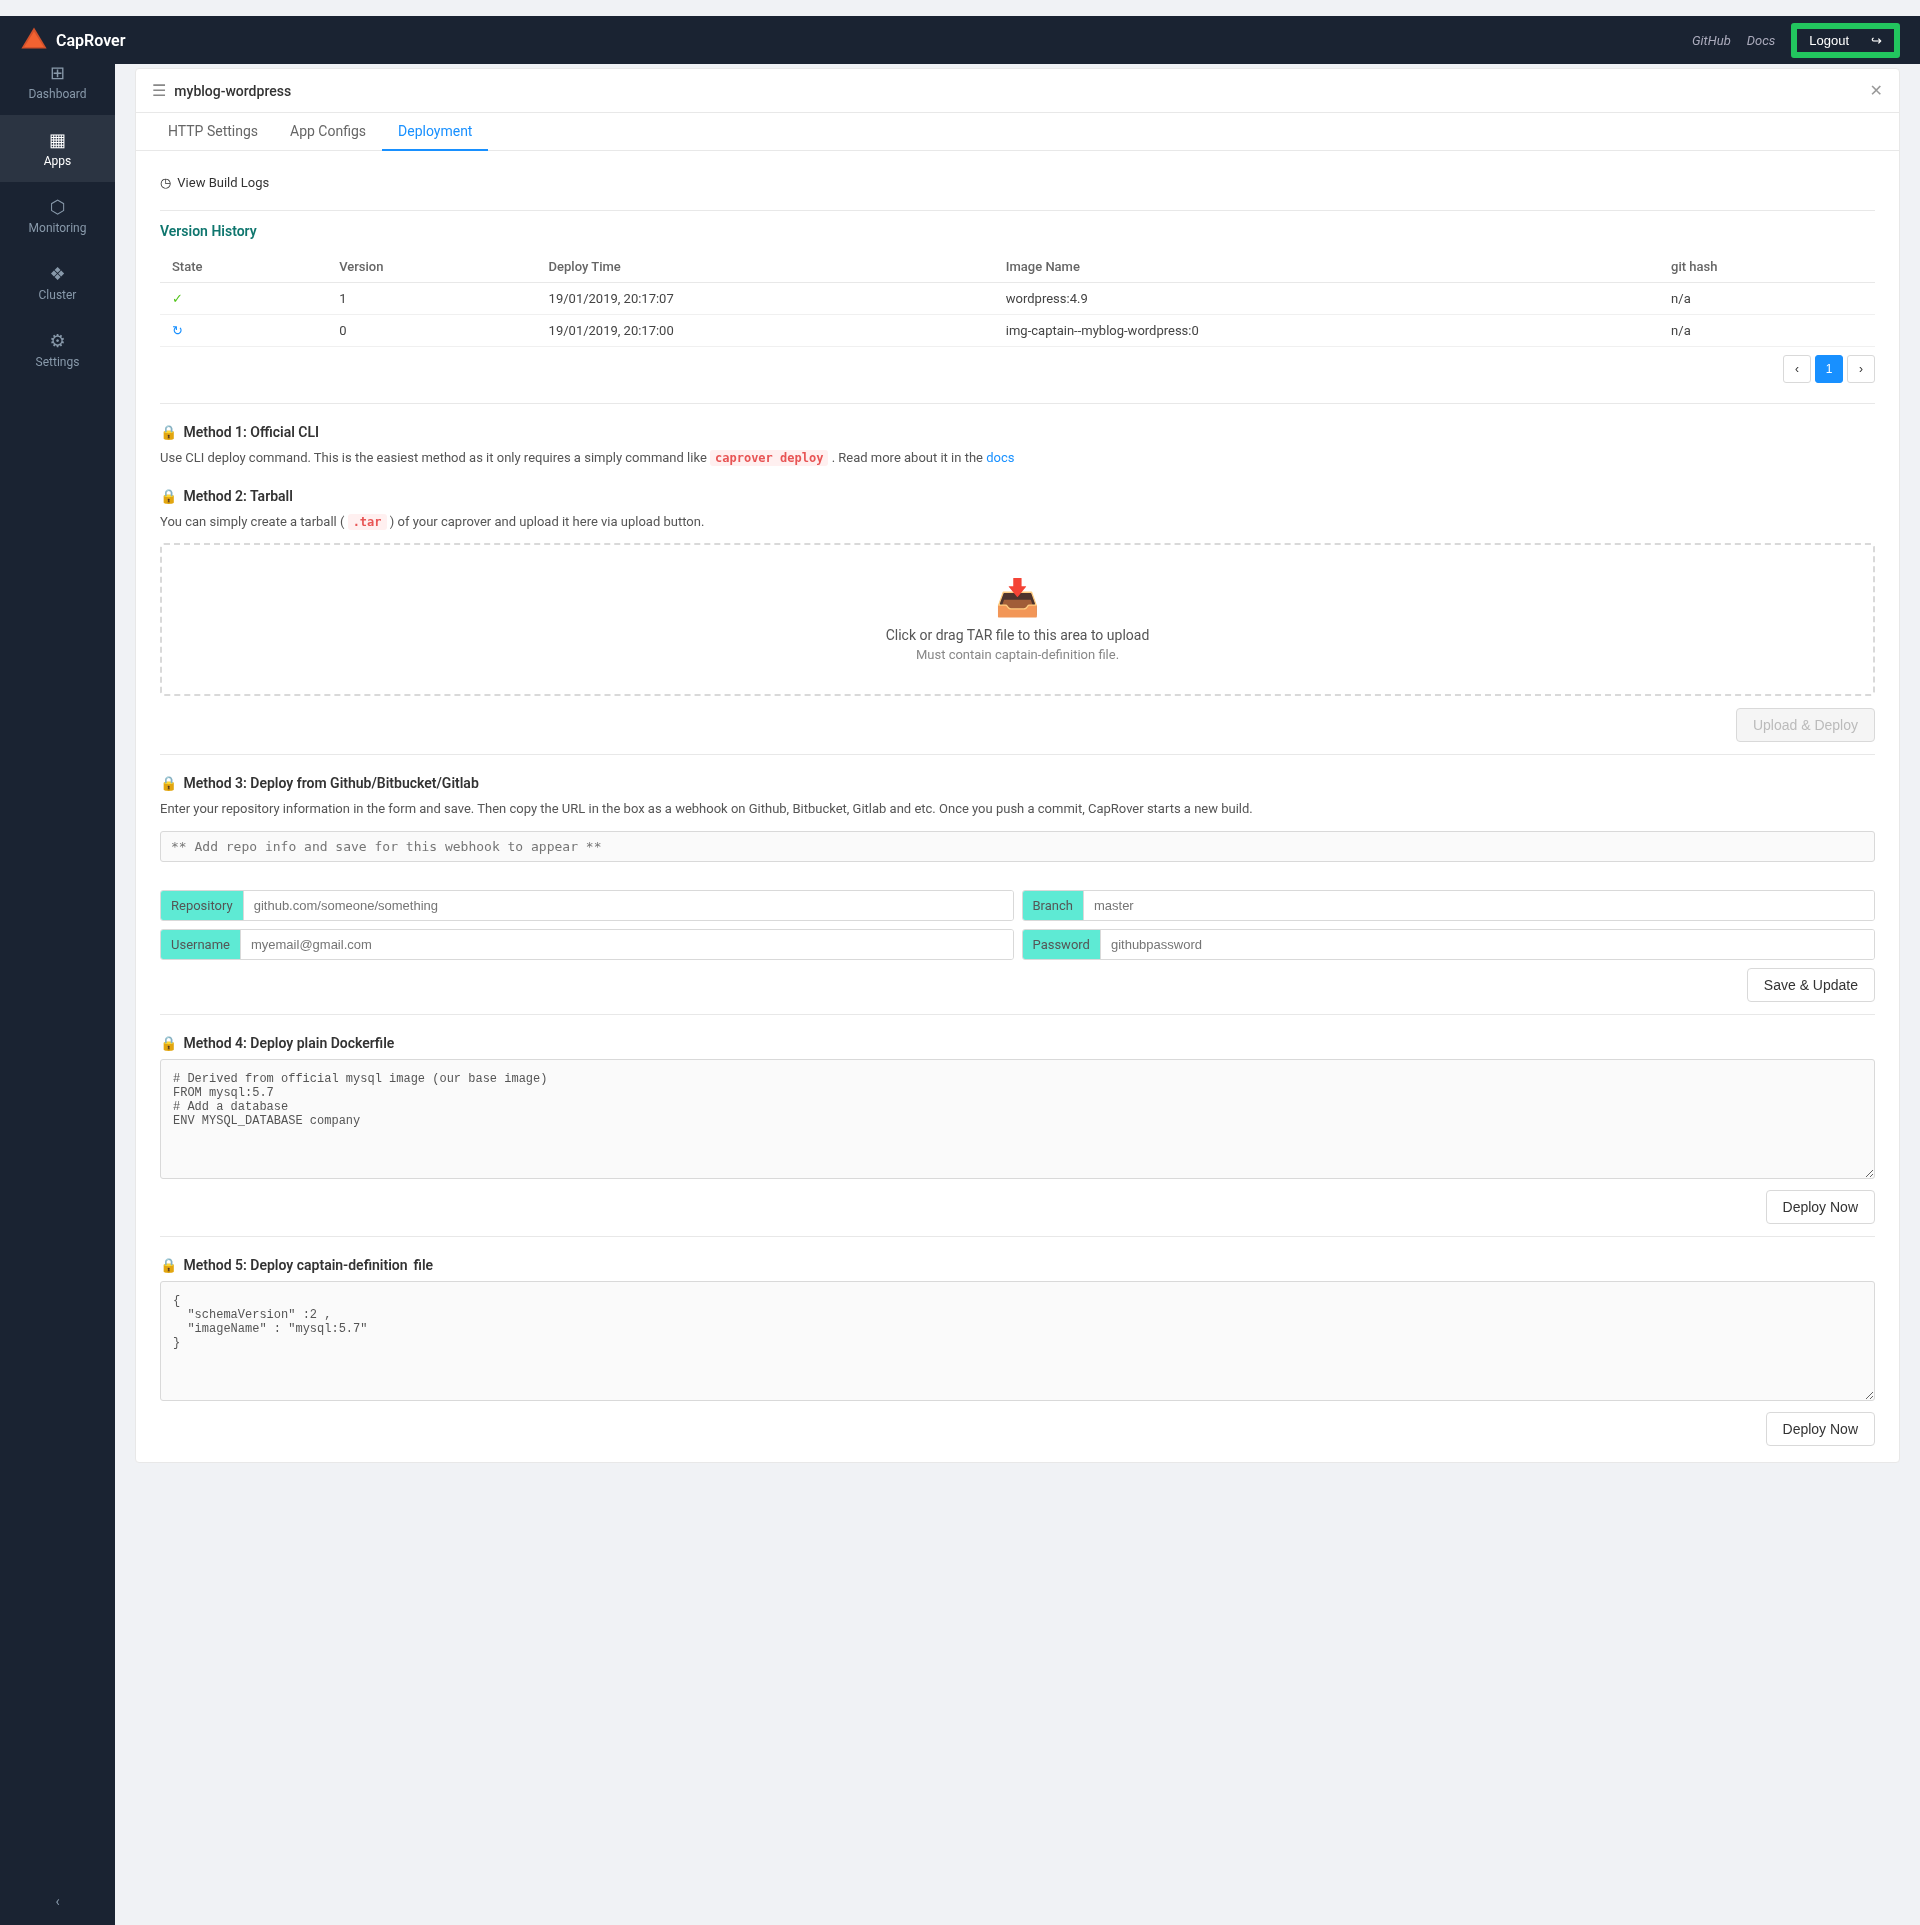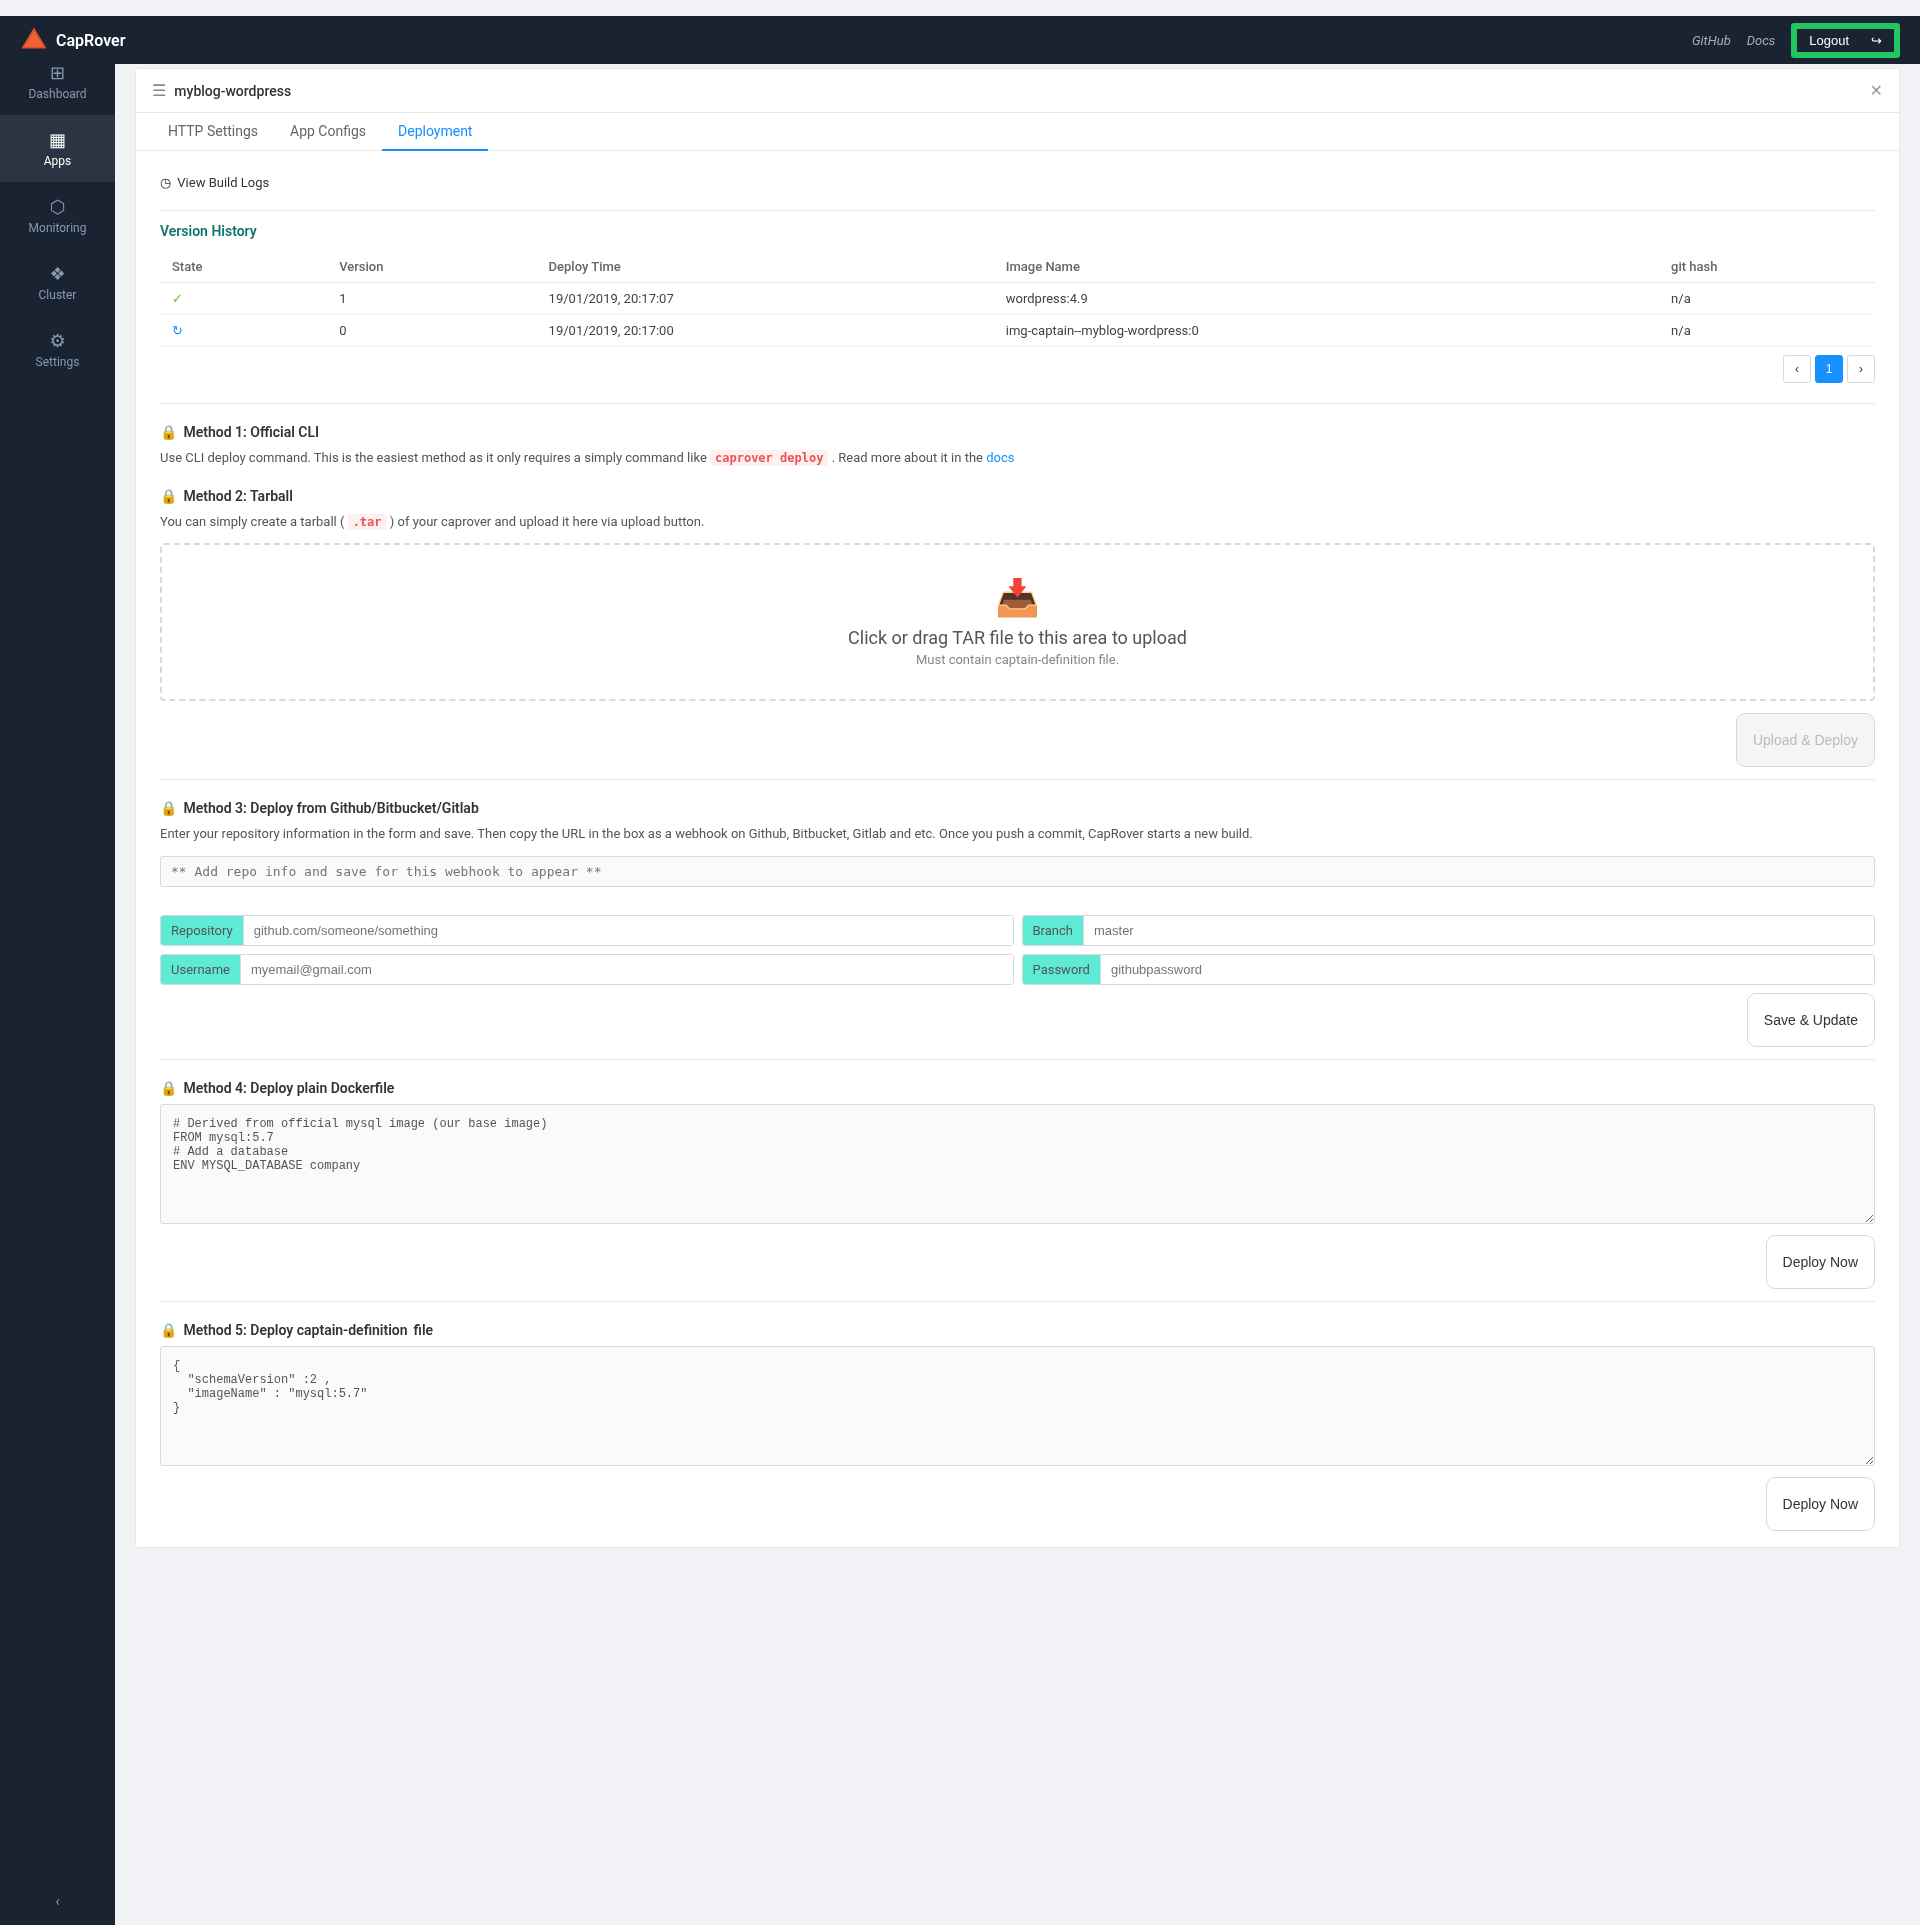--- a/index.html
+++ b/index.html
@@ -145,27 +145,27 @@
       border: 2px dashed #d9d9d9;
       border-radius: 4px;
       padding: 32px;
       text-align: center;
       color: #666;
       cursor: pointer;
       transition: border-color 0.2s;
       margin-bottom: 12px;
     }
     .upload-icon { font-size: 36px; color: #1890ff; margin-bottom: 8px; }
-    .upload-text { font-size: 18px; color: #555; margin-bottom: 4px; }
+    .upload-text { font-size: 14px; color: #555; margin-bottom: 4px; }
     .upload-sub { font-size: 13px; color: #888; }
 
     
     .btn {
-      padding: 18px 16px;
-      border-radius: 9px;
+      padding: 8px 16px;
+      border-radius: 4px;
       border: 1px solid #d9d9d9;
       cursor: pointer;
       font-size: 14px;
       background: #fff;
       color: #333;
     }
     .btn-disabled { background: #f5f5f5; color: #bbb; border-color: #d9d9d9; cursor: not-allowed; }
     .btn-row { display: flex; justify-content: flex-end; margin-top: 8px; }
 
     

